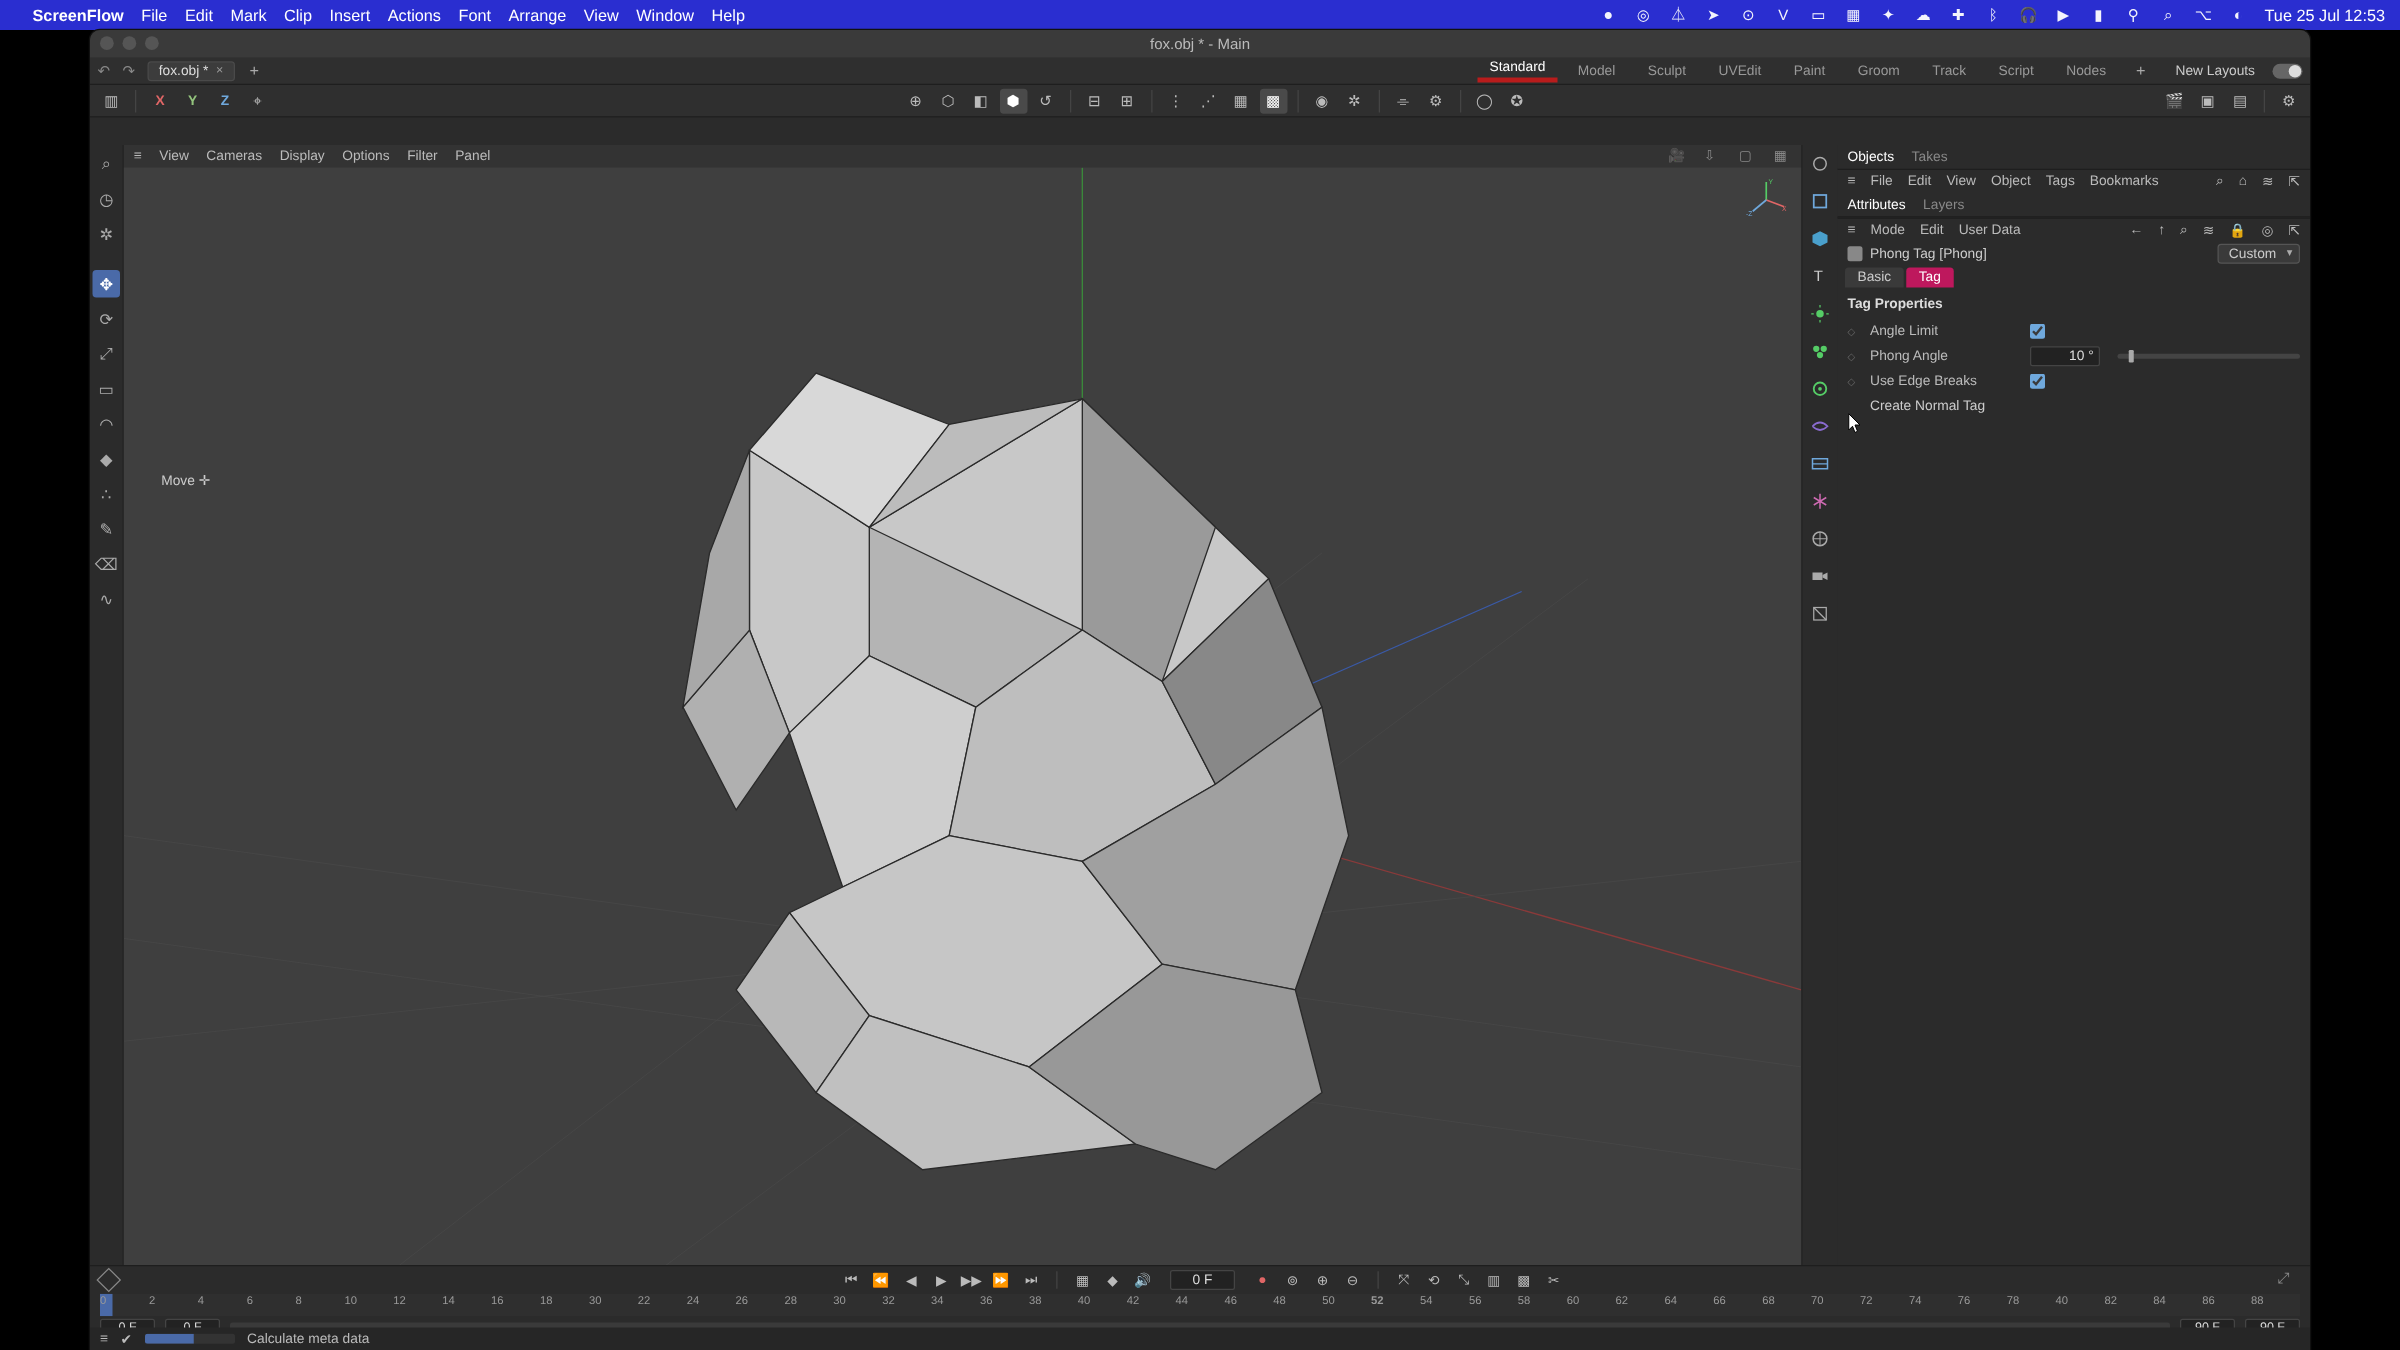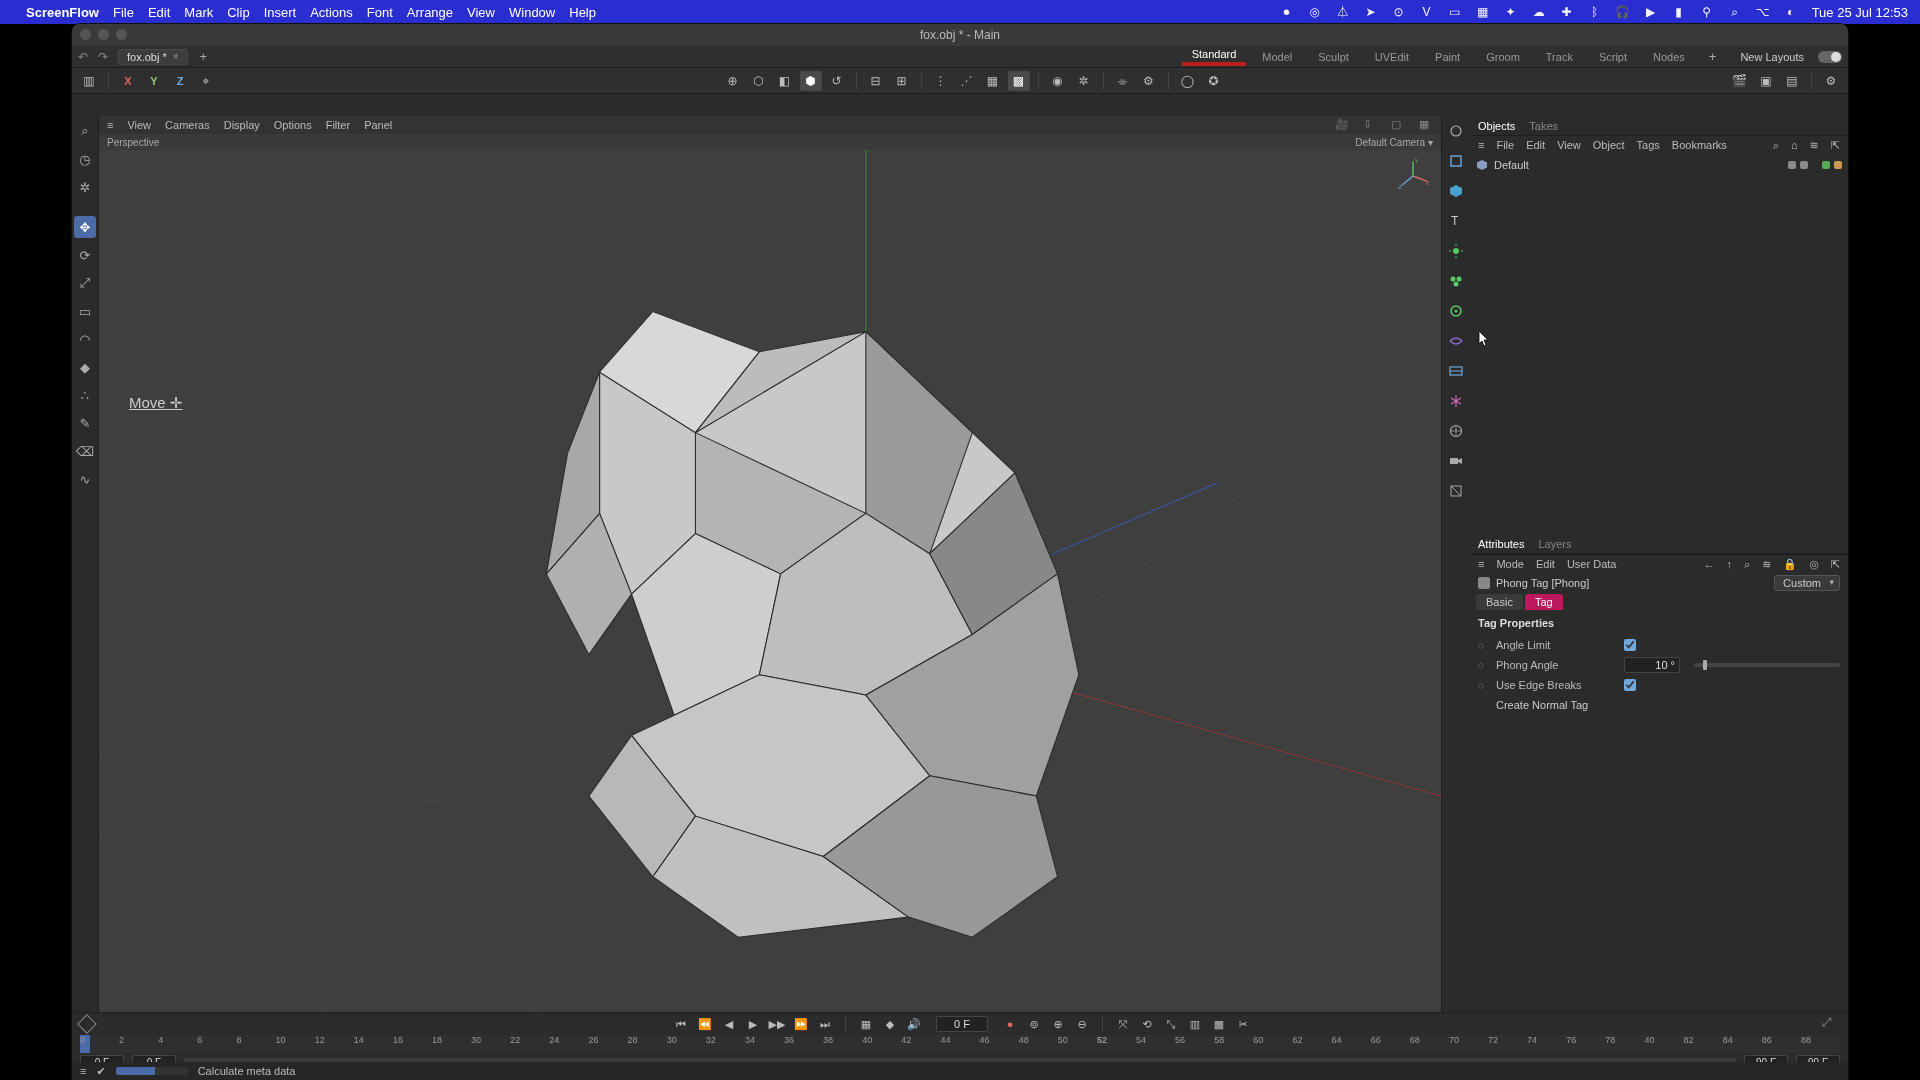--- a/index.html
+++ b/index.html
@@ -56,21 +56,21 @@
 
 
 .viewport-col { flex: 1; display: flex; flex-direction: column; background: #333; border-left: 1px solid #1e1e1e; border-right: 1px solid #1e1e1e; position: relative; }
 .vp-menubar { height: 18px; background: #333; display: flex; align-items: center; gap: 14px; padding: 0 8px; font-size: 11px; color: #bbb; }
 .vp-menubar .vp-menu { cursor: default; }
 .vp-menubar .vp-flex { flex: 1; }
 .vp-menubar .vp-ico { width: 14px; height: 14px; color: #888; }
 .vp-header { height: 16px; background: #3a3a3a; display: flex; align-items: center; justify-content: space-between; padding: 0 8px; font-size: 10px; color: #aaa; }
 .vp-canvas { flex: 1; position: relative; background: #3f3f3f; overflow: hidden; }
 .vp-footer { height: 16px; background: #333; display: flex; align-items: center; justify-content: space-between; padding: 0 8px; font-size: 10px; color: #aaa; }
-.tool-hint { position: absolute; left: 30px; top: 244px; font-size: 15px; color: #ccc; background: rgba(0,0,0,0); text-decoration: underline; }
+.tool-hint { position: absolute; left: 30px; top: 244px; font-size: 11px; color: #ccc; background: rgba(0,0,0,0); }
 
 
 .gizmo { position: absolute; right: 10px; top: 8px; width: 36px; height: 36px; }
 
 
 
 
 .right-palette { width: 28px; background: #2b2b2b; display: flex; flex-direction: column; align-items: center; padding-top: 4px; gap: 8px; }
 .right-palette .rp { width: 22px; height: 22px; border-radius: 3px; display: flex; align-items: center; justify-content: center; }
 .rp svg { width: 16px; height: 16px; }
@@ -284,24 +284,20 @@
         <span class="vp-menu">Display</span>
         <span class="vp-menu">Options</span>
         <span class="vp-menu">Filter</span>
         <span class="vp-menu">Panel</span>
         <span class="vp-flex"></span>
         <span class="vp-ico">🎥</span>
         <span class="vp-ico">⇩</span>
         <span class="vp-ico">▢</span>
         <span class="vp-ico">▦</span>
       </div>
-      <div class="vp-header">
-        <span>Perspective</span>
-        <span><span>Default Camera</span> ▾</span>
-      </div>
       <div class="vp-canvas">
         
         <div class="tool-hint">
           <span>Move</span> <span>✛</span>
         </div>
         
         <svg class="gizmo" viewBox="0 0 40 40">
           <line x1="20" y1="20" x2="20" y2="4" stroke="#55cc66" stroke-width="1.5"></line>
           <line x1="20" y1="20" x2="36" y2="26" stroke="#e06666" stroke-width="1.5"></line>
           <line x1="20" y1="20" x2="8" y2="30" stroke="#6fa8dc" stroke-width="1.5"></line>
@@ -445,35 +441,20 @@
         <span>Edit</span>
         <span>View</span>
         <span>Object</span>
         <span>Tags</span>
         <span>Bookmarks</span>
         <span style="flex:1"></span>
         <span class="pico">⌕</span>
         <span class="pico">⌂</span>
         <span class="pico">≋</span>
         <span class="pico">⇱</span>
-      </div>
-      <div class="obj-tree">
-        <div class="obj-row">
-          <svg class="obj-ico" viewBox="0 0 12 12">
-              <path d="M6 1 L11 3.5 L11 8.5 L6 11 L1 8.5 L1 3.5 Z" fill="#8aa0c0"></path>
-            </svg>
-          <span>Default</span>
-          <span class="dots">
-            <span class="dot" style="background:#8a8a8a"></span>
-            <span class="dot" style="background:#8a8a8a"></span>
-            <span style="width:6px"></span>
-            <span class="dot" style="background:#55aa55"></span>
-            <span class="dot" style="background:#cc9955"></span>
-          </span>
-        </div>
       </div>
 
       <div class="panel-tabs">
         <span class="pt active">Attributes</span>
         <span class="pt">Layers</span>
         <span class="flex"></span>
       </div>
       <div class="attr-panel">
         <div class="attr-menubar">
           <span>≡</span>

